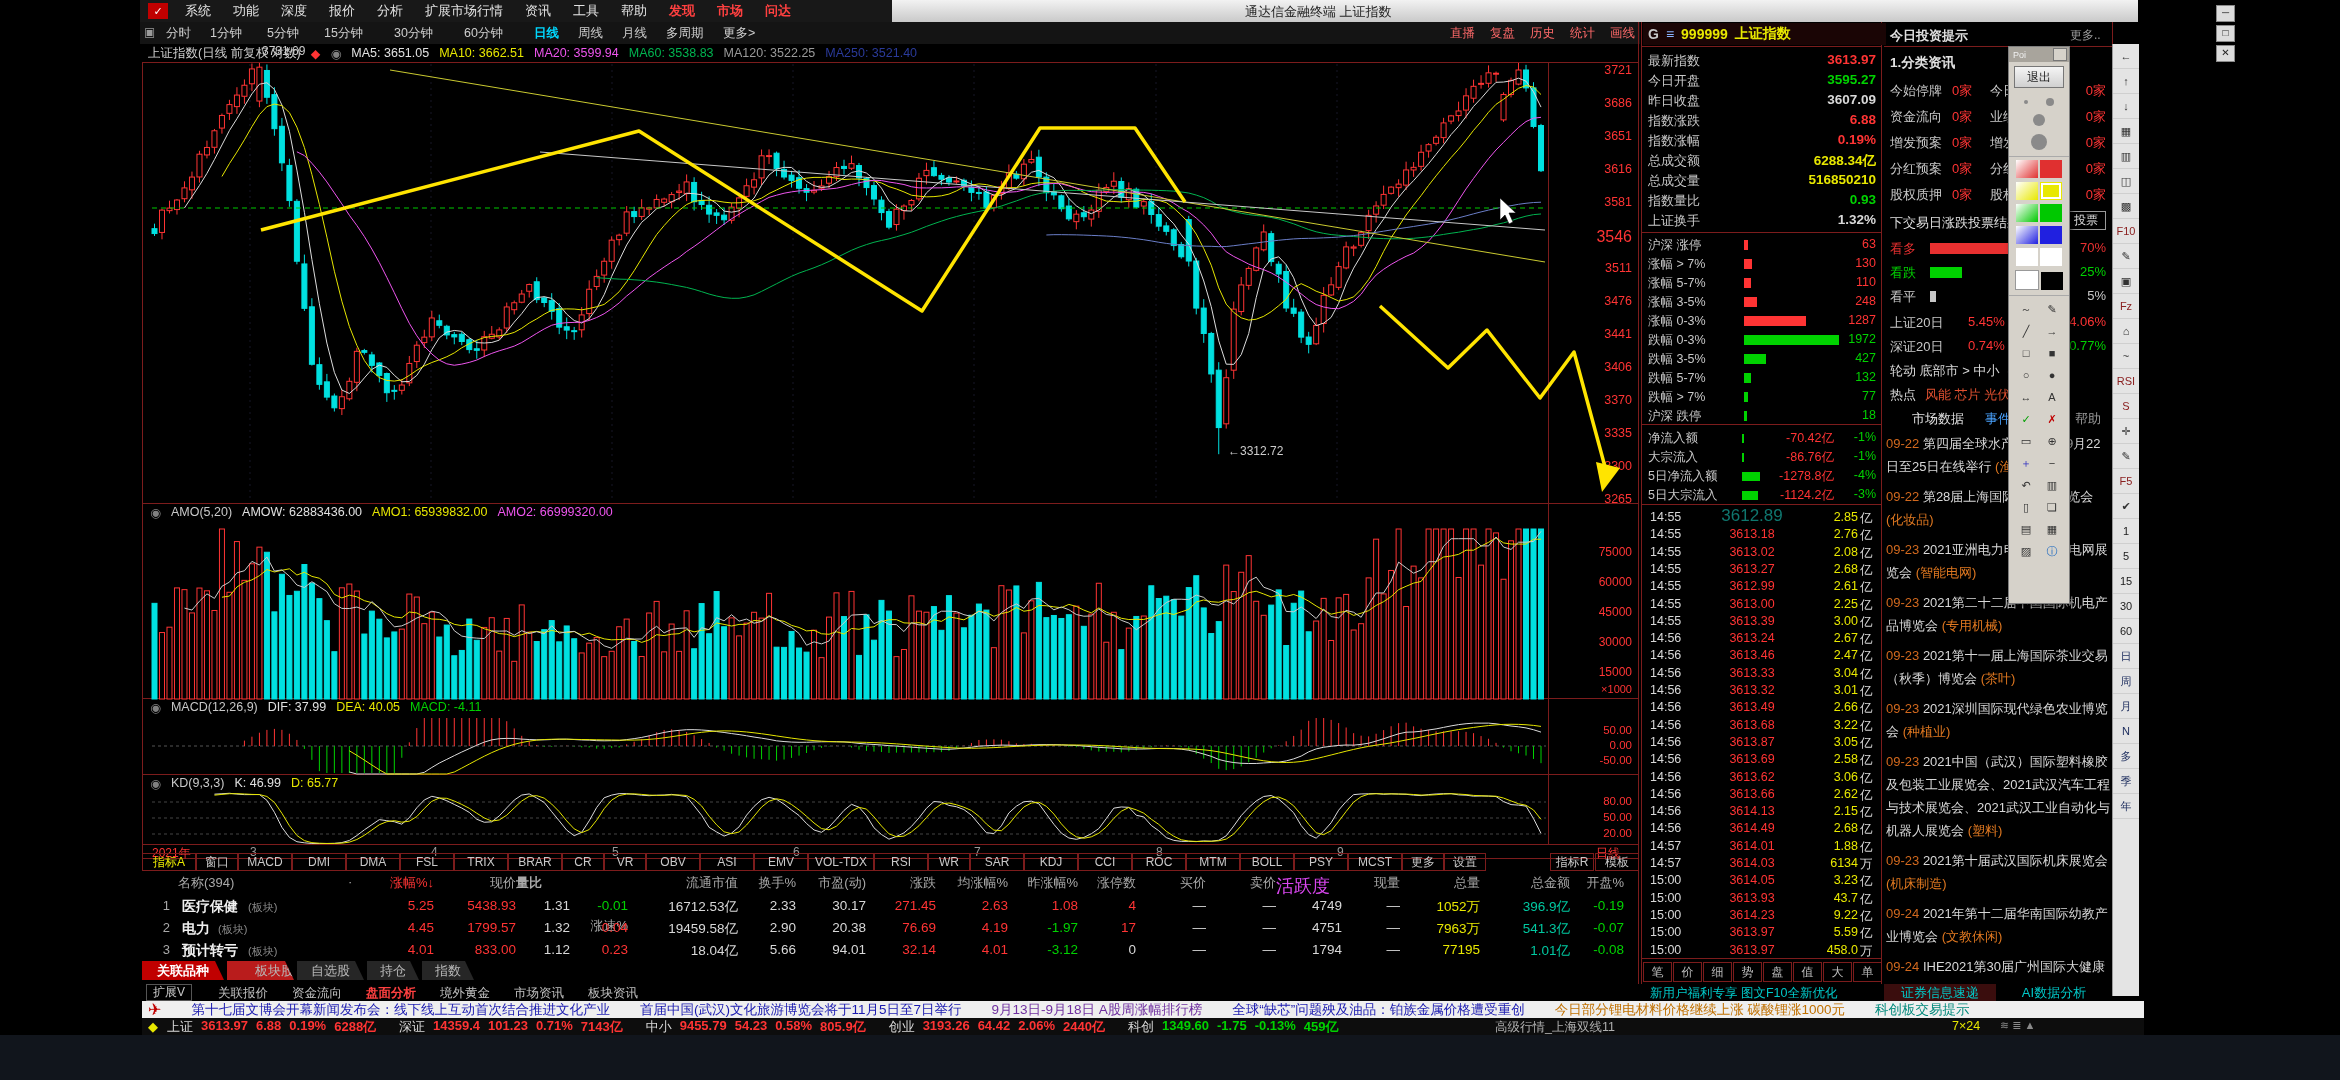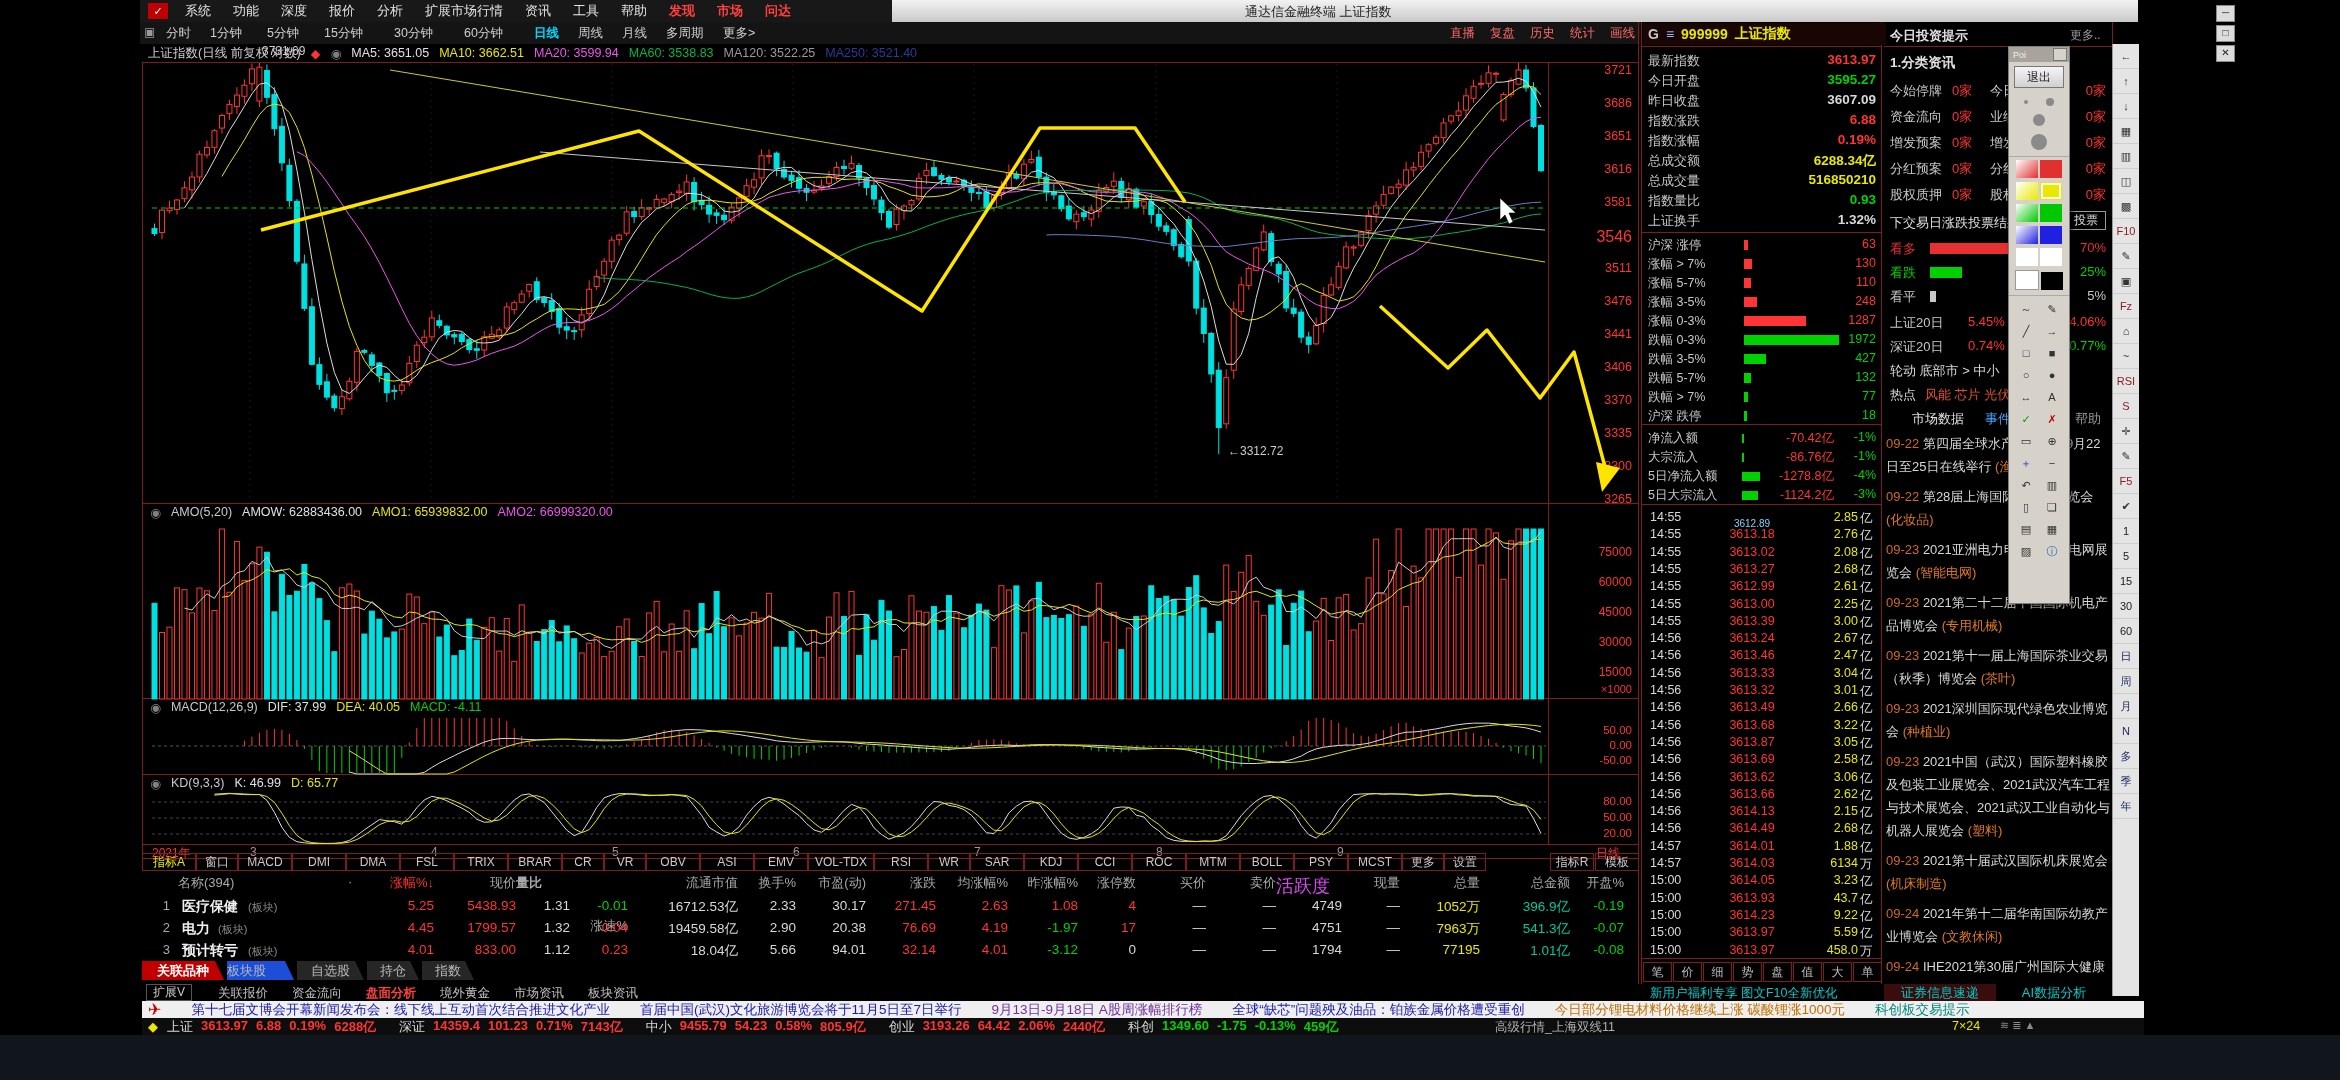--- a/index.html
+++ b/index.html
@@ -1007,21 +1007,21 @@
       <div style="position: absolute; left: 1842px; top: 449px; color: rgb(0, 210, 0); font-size: 12.5px; white-space: nowrap; width: 34px; text-align: right;">-1%</div>
       <div style="position: absolute; left: 1648px; top: 468px; color: rgb(200, 200, 200); font-size: 12.5px; white-space: nowrap;">5日净流入额</div>
       <div style="position: absolute; left: 1742px; top: 472px; width: 18px; height: 9px; background: rgb(0, 210, 0);"></div>
       <div style="position: absolute; left: 1756px; top: 468px; color: rgb(255, 52, 52); font-size: 12.5px; white-space: nowrap; width: 78px; text-align: right;">-1278.8亿</div>
       <div style="position: absolute; left: 1842px; top: 468px; color: rgb(0, 210, 0); font-size: 12.5px; white-space: nowrap; width: 34px; text-align: right;">-4%</div>
       <div style="position: absolute; left: 1648px; top: 487px; color: rgb(200, 200, 200); font-size: 12.5px; white-space: nowrap;">5日大宗流入</div>
       <div style="position: absolute; left: 1742px; top: 491px; width: 15.6px; height: 9px; background: rgb(0, 210, 0);"></div>
       <div style="position: absolute; left: 1756px; top: 487px; color: rgb(255, 52, 52); font-size: 12.5px; white-space: nowrap; width: 78px; text-align: right;">-1124.2亿</div>
       <div style="position: absolute; left: 1842px; top: 487px; color: rgb(0, 210, 0); font-size: 12.5px; white-space: nowrap; width: 34px; text-align: right;">-3%</div>
       <div style="position: absolute; left: 1650px; top: 510px; color: rgb(216, 216, 216); font-size: 12.5px; white-space: nowrap;">14:55</div>
-      <div style="position: absolute; left: 1712px; top: 518px; color: #7dd3fc; font-size: 10px; white-space: nowrap; width: 80px; text-align: center;">3612.89</div>
+      <div style="position: absolute; left: 1712px; top: 506px; color: #0f766e; font-size: 17px; white-space: nowrap; width: 80px; text-align: center;">3612.89</div>
       <div style="position: absolute; left: 1800px; top: 510px; color: rgb(232, 232, 0); font-size: 12.5px; white-space: nowrap; width: 58px; text-align: right;">2.85</div>
       <div style="position: absolute; left: 1860px; top: 510px; color: rgb(216, 216, 216); font-size: 12.5px; white-space: nowrap;">亿</div>
       <div style="position: absolute; left: 1650px; top: 527.3px; color: rgb(216, 216, 216); font-size: 12.5px; white-space: nowrap;">14:55</div>
       <div style="position: absolute; left: 1712px; top: 527.3px; color: rgb(255, 52, 52); font-size: 12.5px; white-space: nowrap; width: 80px; text-align: center;">3613.18</div>
       <div style="position: absolute; left: 1800px; top: 527.3px; color: rgb(232, 232, 0); font-size: 12.5px; white-space: nowrap; width: 58px; text-align: right;">2.76</div>
       <div style="position: absolute; left: 1860px; top: 527.3px; color: rgb(216, 216, 216); font-size: 12.5px; white-space: nowrap;">亿</div>
       <div style="position: absolute; left: 1650px; top: 544.6px; color: rgb(216, 216, 216); font-size: 12.5px; white-space: nowrap;">14:55</div>
       <div style="position: absolute; left: 1712px; top: 544.6px; color: rgb(255, 52, 52); font-size: 12.5px; white-space: nowrap; width: 80px; text-align: center;">3613.02</div>
       <div style="position: absolute; left: 1800px; top: 544.6px; color: rgb(232, 232, 0); font-size: 12.5px; white-space: nowrap; width: 58px; text-align: right;">2.08</div>
       <div style="position: absolute; left: 1860px; top: 544.6px; color: rgb(216, 216, 216); font-size: 12.5px; white-space: nowrap;">亿</div>
@@ -1332,21 +1332,21 @@
       <div style="position: absolute; left: 1008px; top: 942px; color: rgb(0, 210, 0); font-size: 13.5px; white-space: nowrap; width: 70px; text-align: right;">-3.12</div>
       <div style="position: absolute; left: 1078px; top: 942px; color: rgb(216, 216, 216); font-size: 13.5px; white-space: nowrap; width: 58px; text-align: right;">0</div>
       <div style="position: absolute; left: 1136px; top: 942px; color: rgb(216, 216, 216); font-size: 13.5px; white-space: nowrap; width: 70px; text-align: right;">—</div>
       <div style="position: absolute; left: 1206px; top: 942px; color: rgb(216, 216, 216); font-size: 13.5px; white-space: nowrap; width: 70px; text-align: right;">—</div>
       <div style="position: absolute; left: 1276px; top: 942px; color: rgb(216, 216, 216); font-size: 13.5px; white-space: nowrap; width: 66px; text-align: right;">1794</div>
       <div style="position: absolute; left: 1342px; top: 942px; color: rgb(216, 216, 216); font-size: 13.5px; white-space: nowrap; width: 58px; text-align: right;">—</div>
       <div style="position: absolute; left: 1400px; top: 942px; color: rgb(232, 232, 0); font-size: 13.5px; white-space: nowrap; width: 80px; text-align: right;">77195</div>
       <div style="position: absolute; left: 1480px; top: 942px; color: rgb(0, 200, 160); font-size: 13.5px; white-space: nowrap; width: 90px; text-align: right;">1.01亿</div>
       <div style="position: absolute; left: 1570px; top: 942px; color: rgb(0, 210, 0); font-size: 13.5px; white-space: nowrap; width: 54px; text-align: right;">-0.08</div>
       <div style="position: absolute; left: 142px; top: 961px; color: rgb(255, 255, 255); font-size: 13px; white-space: nowrap; width: 82px; text-align: center; font-weight: bold; height: 19px; line-height: 19px; background: rgb(192, 0, 0); clip-path: polygon(0px 0px, calc(100% - 9px) 0px, 100% 100%, 0px 100%);">关联品种</div>
-      <div style="position: absolute; left: 227px; top: 961px; color: rgb(184, 184, 184); font-size: 13px; white-space: nowrap; width: 67px; text-align: left; height: 19px; line-height: 19px; background: #1d4ed8; clip-path: polygon(0px 0px, calc(100% - 9px) 0px, 100% 100%, 0px 100%);">板块股</div>
+      <div style="position: absolute; left: 227px; top: 961px; color: rgb(184, 184, 184); font-size: 13px; white-space: nowrap; width: 67px; text-align: right; height: 19px; line-height: 19px; background: #b91c1c; clip-path: polygon(0px 0px, calc(100% - 9px) 0px, 100% 100%, 0px 100%);">板块股</div>
       <div style="position: absolute; left: 297px; top: 961px; color: rgb(184, 184, 184); font-size: 13px; white-space: nowrap; width: 67px; text-align: center; height: 19px; line-height: 19px; background: rgb(38, 38, 38); clip-path: polygon(0px 0px, calc(100% - 9px) 0px, 100% 100%, 0px 100%);">自选股</div>
       <div style="position: absolute; left: 367px; top: 961px; color: rgb(184, 184, 184); font-size: 13px; white-space: nowrap; width: 52px; text-align: center; height: 19px; line-height: 19px; background: rgb(38, 38, 38); clip-path: polygon(0px 0px, calc(100% - 9px) 0px, 100% 100%, 0px 100%);">持仓</div>
       <div style="position: absolute; left: 422px; top: 961px; color: rgb(184, 184, 184); font-size: 13px; white-space: nowrap; width: 52px; text-align: center; height: 19px; line-height: 19px; background: rgb(38, 38, 38); clip-path: polygon(0px 0px, calc(100% - 9px) 0px, 100% 100%, 0px 100%);">指数</div>
       <div style="position: absolute; left: 146px; top: 984px; color: rgb(200, 200, 200); font-size: 12px; white-space: nowrap; border: 1px solid rgb(85, 85, 85); padding: 0px 6px; height: 15px; line-height: 15px;">扩展V</div>
       <div style="position: absolute; left: 218px; top: 985px; color: rgb(192, 192, 192); font-size: 12.5px; white-space: nowrap;">关联报价</div>
       <div style="position: absolute; left: 292px; top: 985px; color: rgb(192, 192, 192); font-size: 12.5px; white-space: nowrap;">资金流向</div>
       <div style="position: absolute; left: 366px; top: 985px; color: rgb(255, 64, 64); font-size: 12.5px; white-space: nowrap; font-weight: bold;">盘面分析</div>
       <div style="position: absolute; left: 440px; top: 985px; color: rgb(192, 192, 192); font-size: 12.5px; white-space: nowrap;">境外黄金</div>
       <div style="position: absolute; left: 514px; top: 985px; color: rgb(192, 192, 192); font-size: 12.5px; white-space: nowrap;">市场资讯</div>
       <div style="position: absolute; left: 588px; top: 985px; color: rgb(192, 192, 192); font-size: 12.5px; white-space: nowrap;">板块资讯</div>

